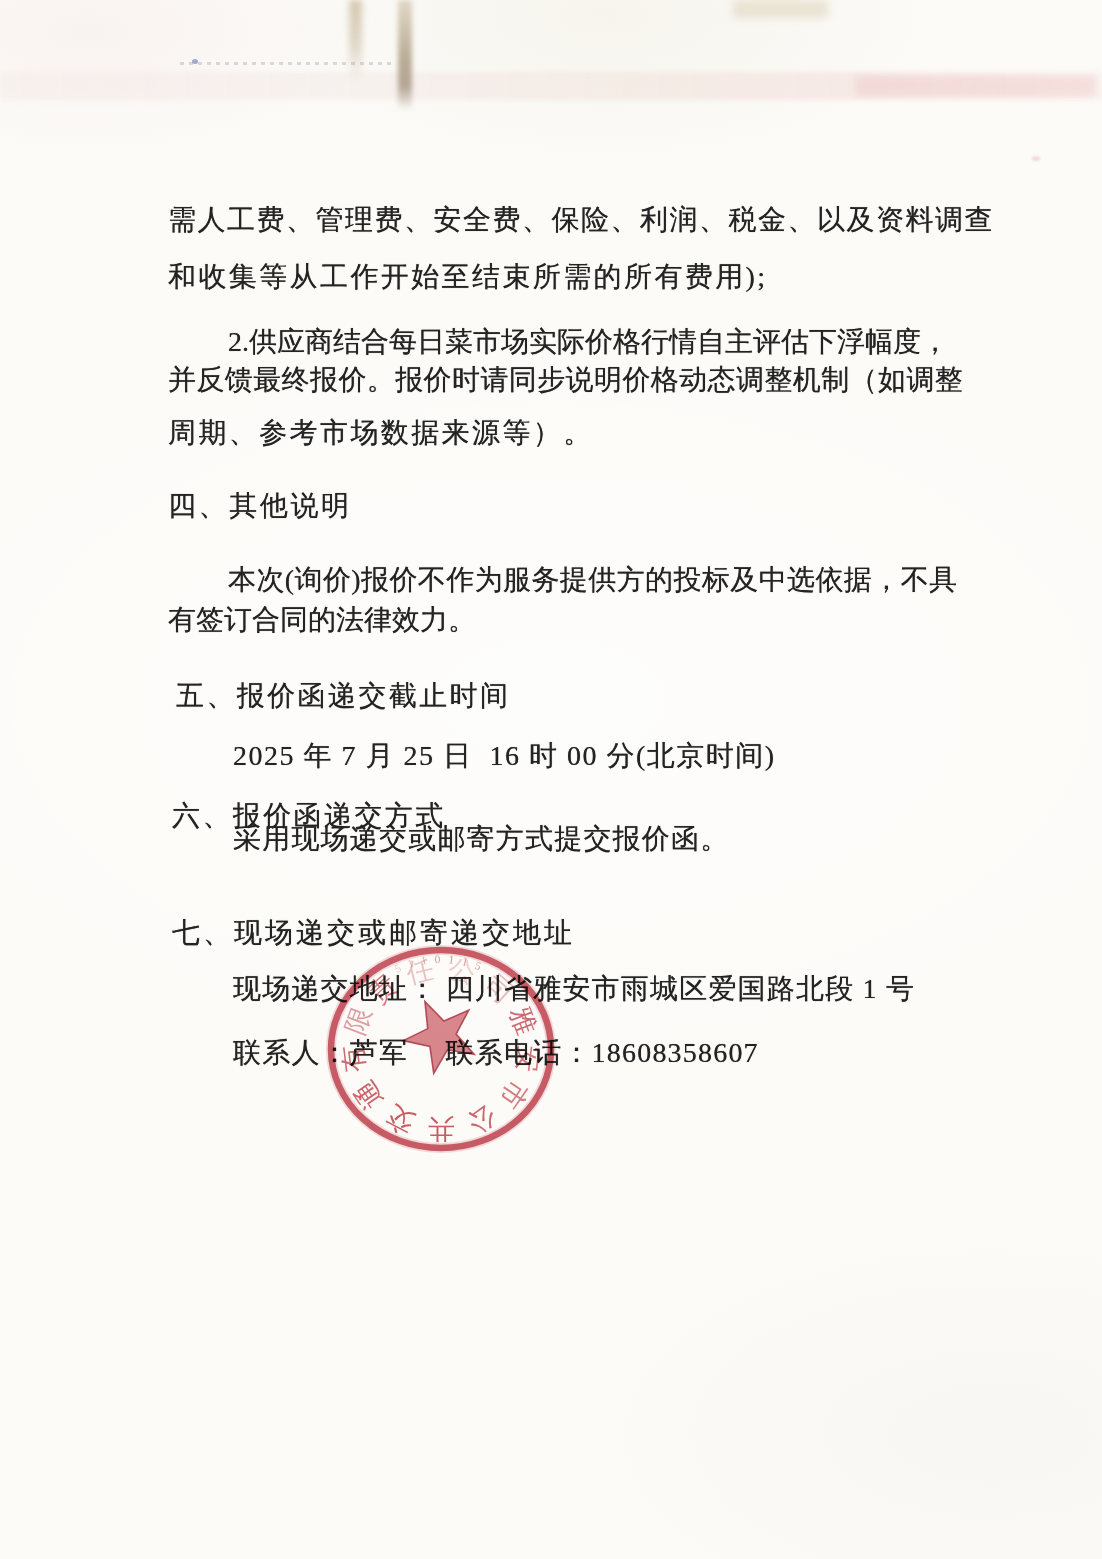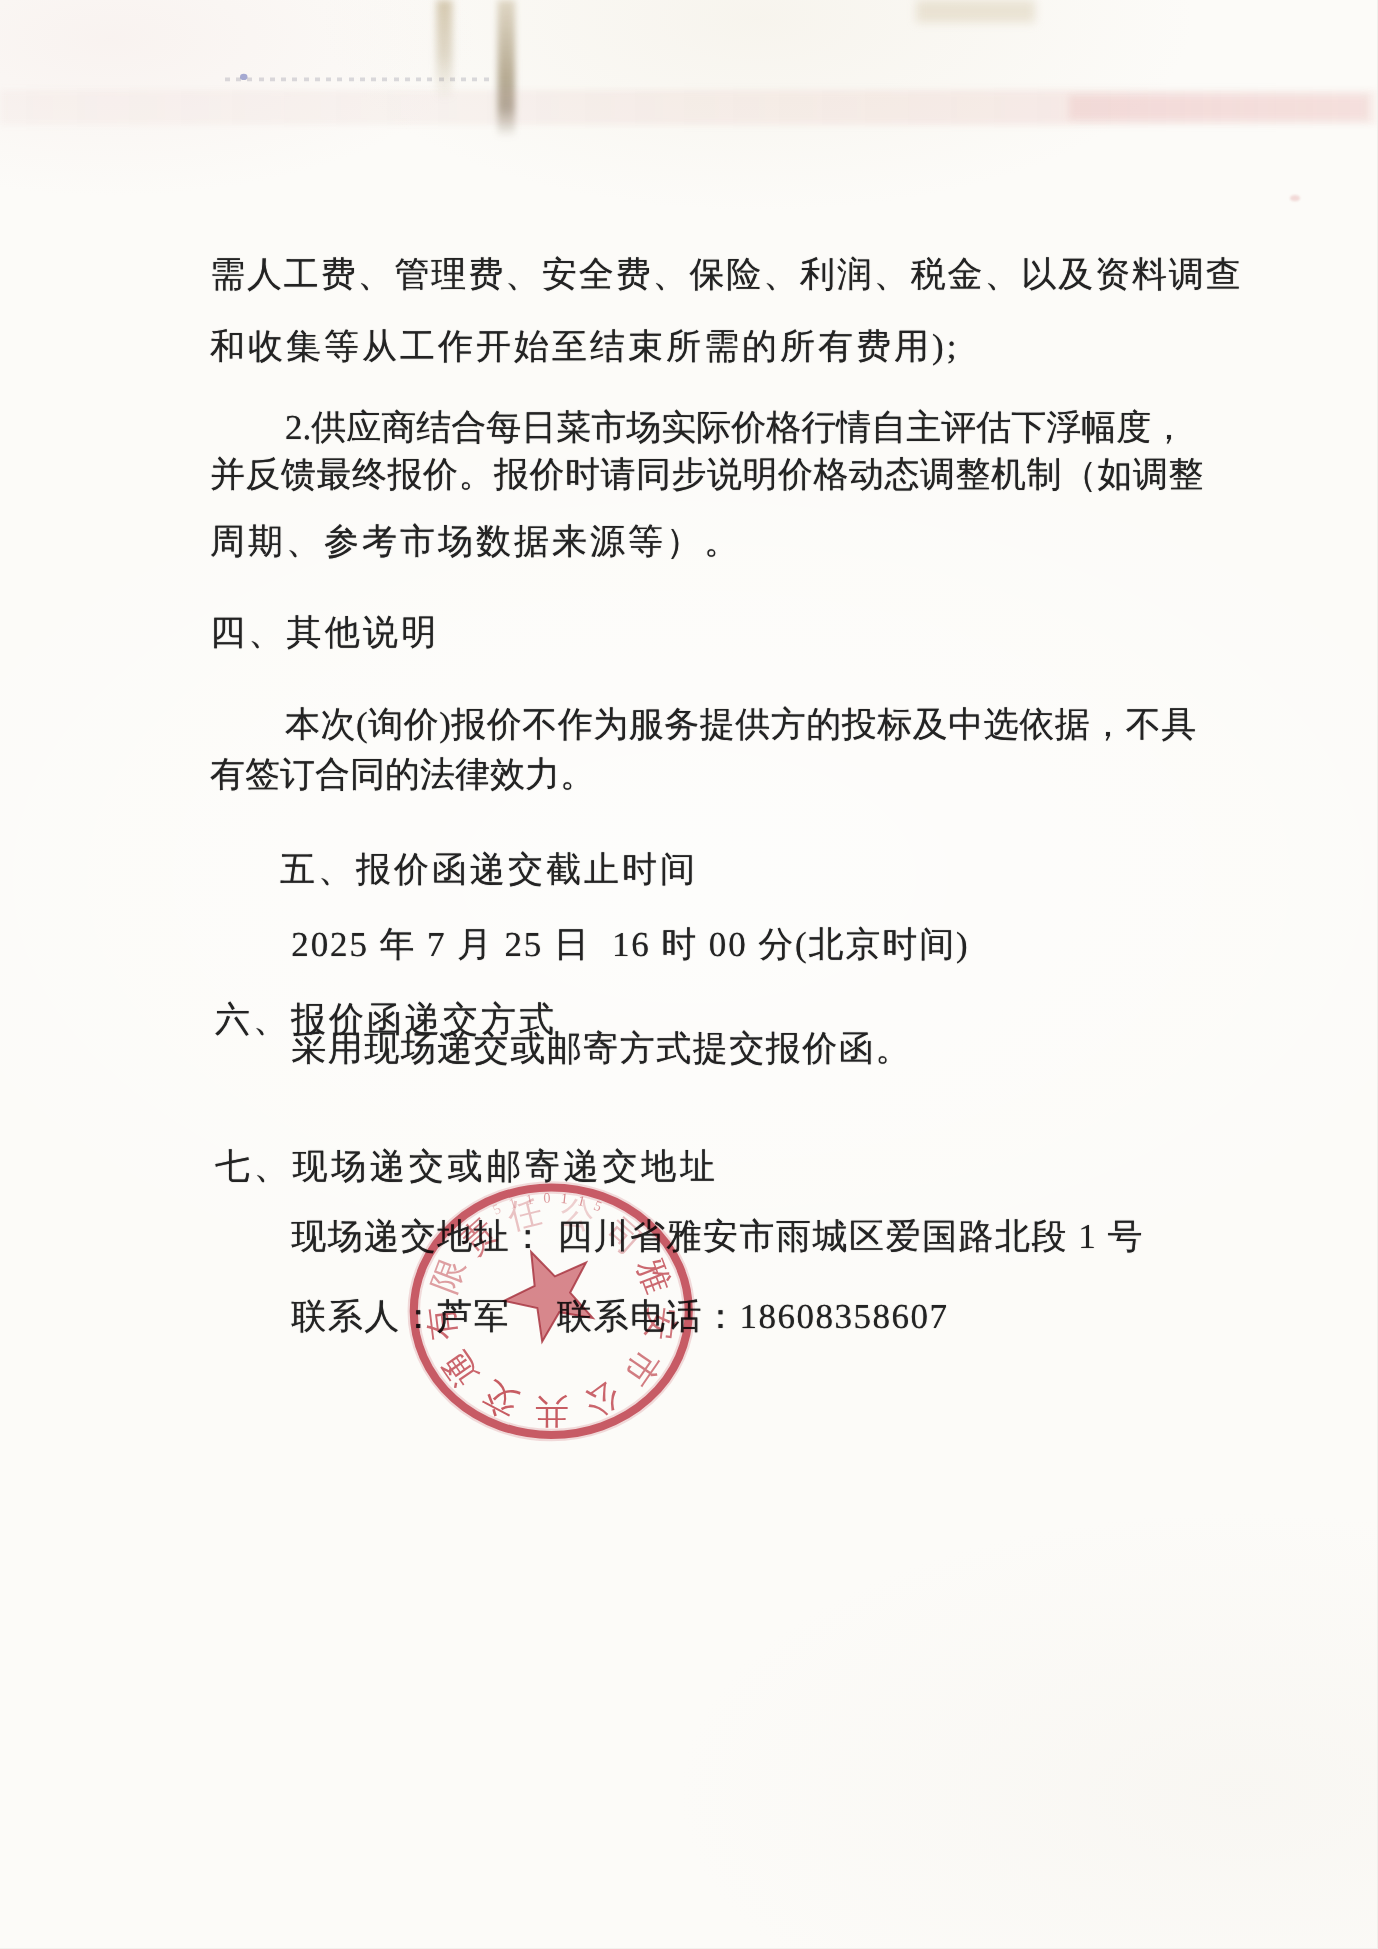--- a/index.html
+++ b/index.html
@@ -88,21 +88,21 @@
 
   <div id="text-layer">
       <div class="line" style="left: 168px; top: 201px; letter-spacing: 1.5px;">需人工费、管理费、安全费、保险、利润、税金、以及资料调查</div>
       <div class="line" style="left: 168px; top: 258px; letter-spacing: 2.4px;">和收集等从工作开始至结束所需的所有费用);</div>
       <div class="line" style="left: 228px; top: 307px; letter-spacing: 0px; margin-top: 16px;">2.供应商结合每日菜市场实际价格行情自主评估下浮幅度，</div>
       <div class="line" style="left: 168px; top: 361px; letter-spacing: 0.4px;">并反馈最终报价。报价时请同步说明价格动态调整机制（如调整</div>
       <div class="line" style="left: 168px; top: 414px; letter-spacing: 2.4px;">周期、参考市场数据来源等）。</div>
       <div class="line" style="left: 168px; top: 487px; letter-spacing: 2.6px;">四、其他说明</div>
       <div class="line" style="left: 228px; top: 549px; letter-spacing: 0.4px; margin-top: 12px;">本次(询价)报价不作为服务提供方的投标及中选依据，不具</div>
       <div class="line" style="left: 168px; top: 601px; letter-spacing: 0px;">有签订合同的法律效力。</div>
-      <div class="line" style="left: 176px; top: 677px; letter-spacing: 2.4px; margin-left: 48px;">五、报价函递交截止时间</div>
+      <div class="line" style="left: 176px; top: 677px; letter-spacing: 2.4px;">五、报价函递交截止时间</div>
       <div class="line" style="left: 233px; top: 737px; letter-spacing: 1.5px;">2025 年 7 月 25 日  16 时 00 分(北京时间)</div>
       <div class="line" style="left: 172px; top: 797px; letter-spacing: 2.4px;">六、报价函递交方式</div>
       <div class="line" style="left: 233px; top: 820px; letter-spacing: 1.2px;">采用现场递交或邮寄方式提交报价函。</div>
       <div class="line" style="left: 172px; top: 914px; letter-spacing: 3px; text-align: right;">七、现场递交或邮寄递交地址</div>
       <div class="line" style="left: 233px; top: 970px; letter-spacing: 1.2px;">现场递交地址： 四川省雅安市雨城区爱国路北段 1 号</div>
       <div class="line" style="left: 233px; top: 1034px; letter-spacing: 1.2px;">联系人：芦军 　联系电话：18608358607</div>
     </div>
 
   <svg id="stamp-svg" width="250" height="242" viewBox="0 0 250 242">
       <ellipse cx="123" cy="121" rx="110" ry="99" fill="none" stroke="#bf3a46" stroke-width="6.5" stroke-opacity="0.85"></ellipse>

